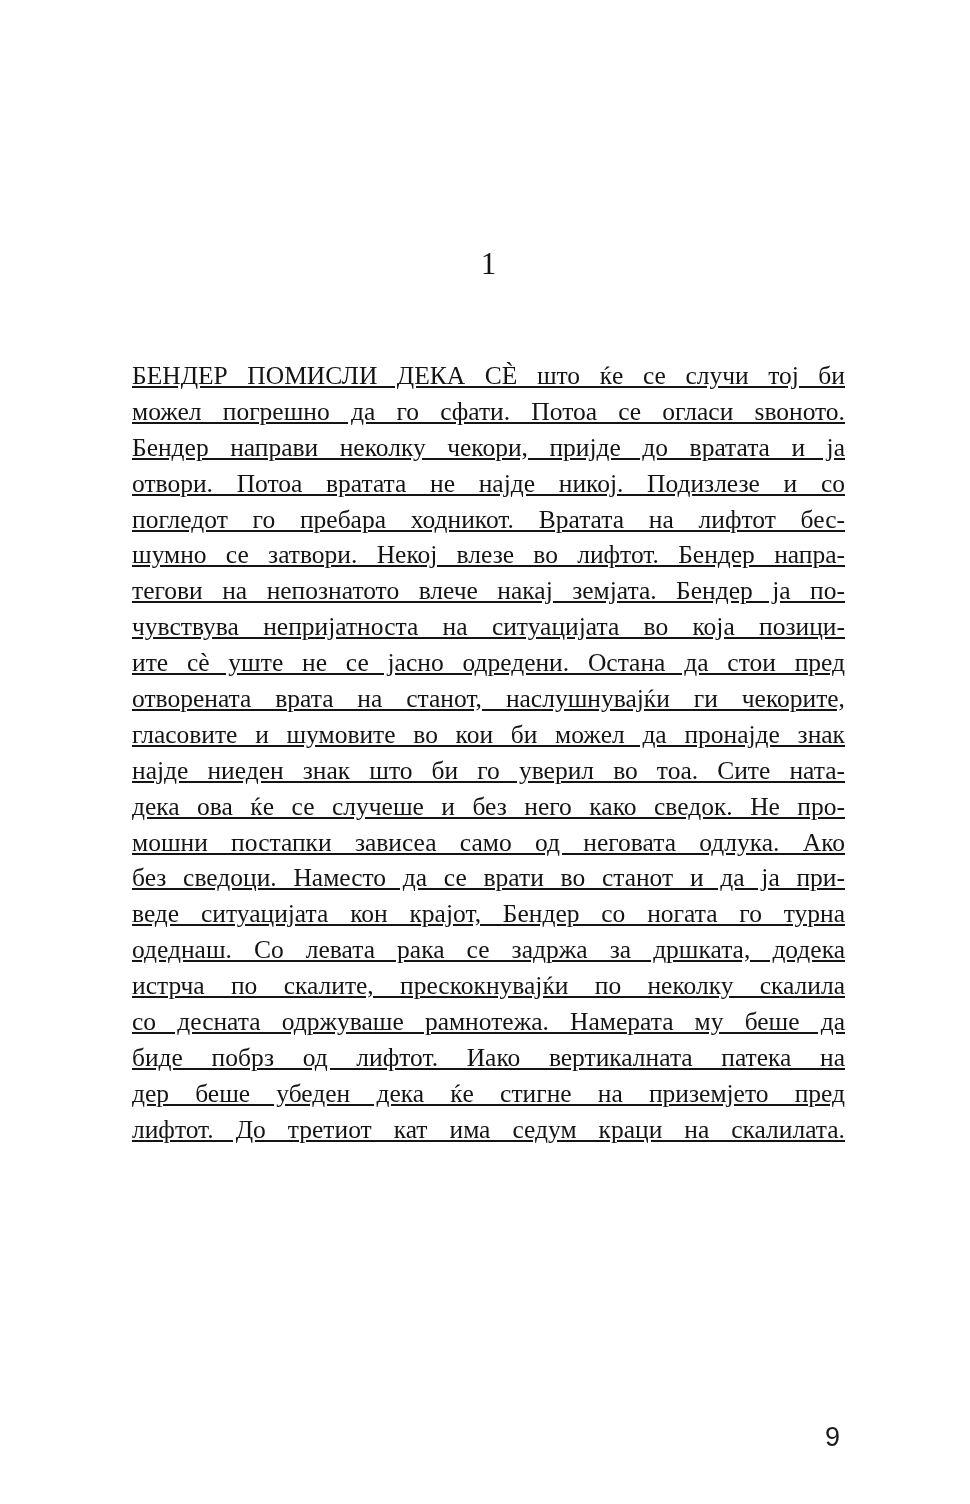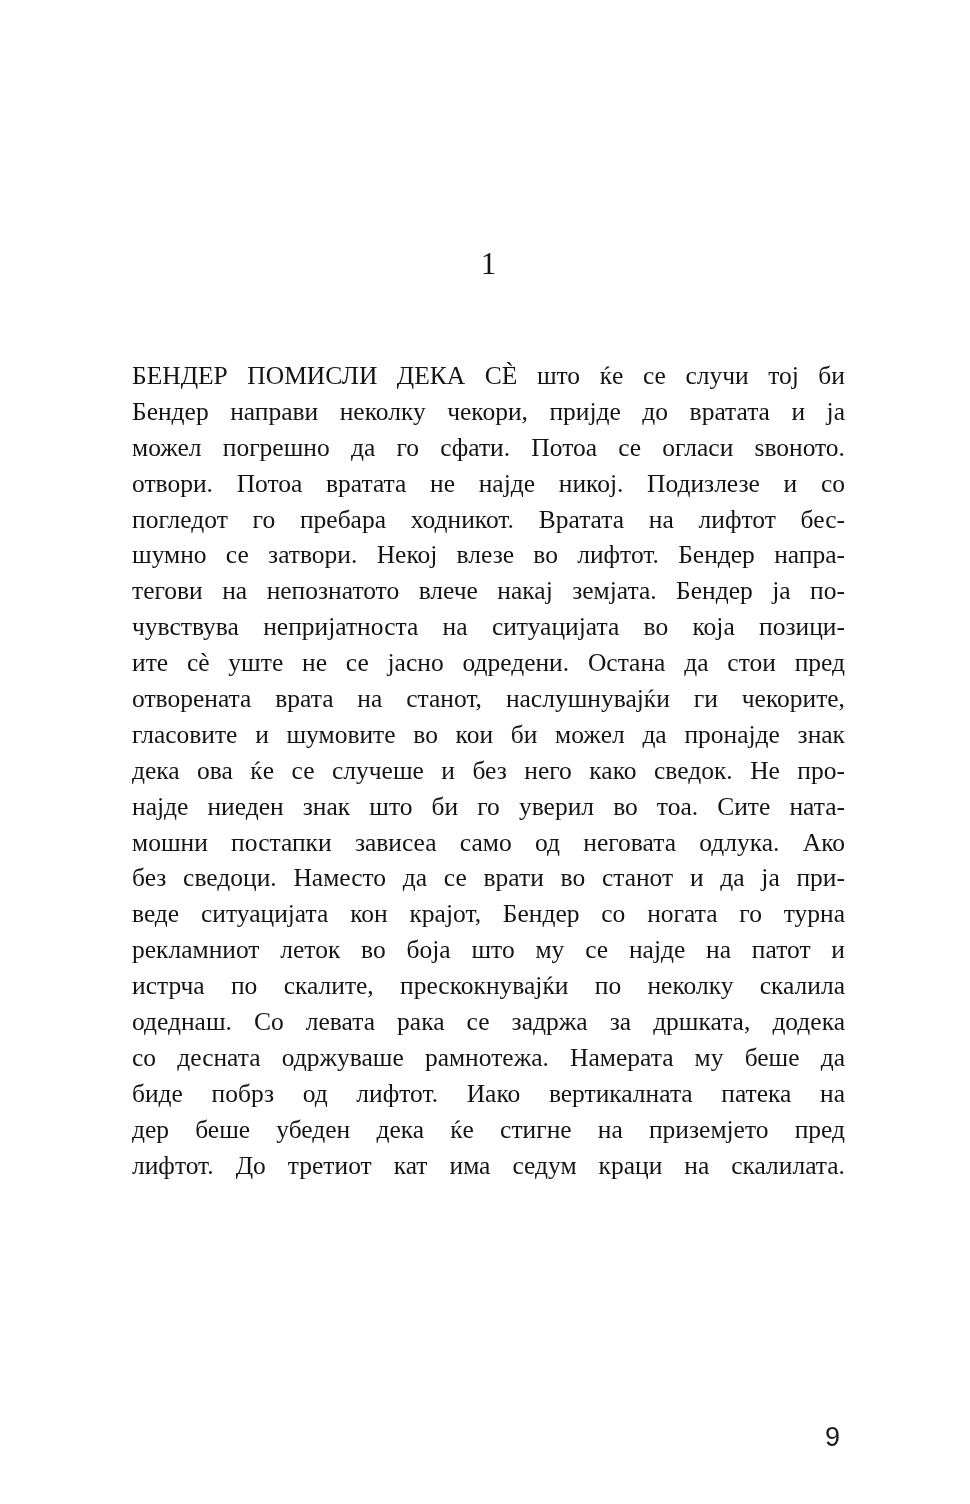--- a/index.html
+++ b/index.html
@@ -25,20 +25,21 @@
     font-size: 31px;
     line-height: 1.2;
     color: #141414;
   }
   .body-text {
     position: absolute;
     top: 358px;
     left: 132px;
     width: 713px;
     font-size: 25.5px;
+    text-decoration: underline;
   }
   .body-text .line {
     height: 35.9px;
     line-height: 35.9px;
     text-align: justify;
     text-align-last: justify;
     overflow: hidden;
     white-space: normal;
   }
   .page-number {
@@ -51,38 +52,37 @@
   }
 </style>
 </head>
 <body>
 
 <div class="book-page">
   <div class="chapter-number">1</div>
 
   <div class="body-text">
       <div class="line">БЕНДЕР ПОМИСЛИ ДЕКА СЀ што ќе се случи тој би</div>
+      <div class="line">можел погрешно да го сфати. Потоа се огласи ѕвоното.</div>
       <div class="line">Бендер направи неколку чекори, пријде до вратата и ја</div>
-      <div class="line">можел погрешно да го сфати. Потоа се огласи ѕвоното.</div>
       <div class="line">отвори. Потоа вратата не најде никој. Подизлезе и со</div>
       <div class="line">погледот го пребара ходникот. Вратата на лифтот бес-</div>
       <div class="line">шумно се затвори. Некој влезе во лифтот. Бендер напра-</div>
       <div class="line">тегови на непознатото влече накај земјата. Бендер ја по-</div>
       <div class="line">чувствува непријатноста на ситуацијата во која позици-</div>
       <div class="line">ите сѐ уште не се јасно одредени. Остана да стои пред</div>
       <div class="line">отворената врата на станот, наслушнувајќи ги чекорите,</div>
       <div class="line">гласовите и шумовите во кои би можел да пронајде знак</div>
+      <div class="line">најде ниеден знак што би го уверил во тоа. Сите ната-</div>
       <div class="line">дека ова ќе се случеше и без него како сведок. Не про-</div>
-      <div class="line">најде ниеден знак што би го уверил во тоа. Сите ната-</div>
       <div class="line">мошни постапки зависеа само од неговата одлука. Ако</div>
       <div class="line">без сведоци. Наместо да се врати во станот и да ја при-</div>
       <div class="line">веде ситуацијата кон крајот, Бендер со ногата го турна</div>
-      <div class="line">рекламниот леток во боја што му се најде на патот и</div>
+      <div class="line">одеднаш. Со левата рака се задржа за дршката, додека</div>
       <div class="line">истрча по скалите, прескокнувајќи по неколку скалила</div>
-      <div class="line">одеднаш. Со левата рака се задржа за дршката, додека</div>
       <div class="line">со десната одржуваше рамнотежа. Намерата му беше да</div>
       <div class="line">биде побрз од лифтот. Иако вертикалната патека на</div>
       <div class="line">дер беше убеден дека ќе стигне на приземјето пред</div>
       <div class="line">лифтот. До третиот кат има седум краци на скалилата.</div>
     </div>
 
   <div class="page-number">9</div>
 </div>
 
 </body></html>

